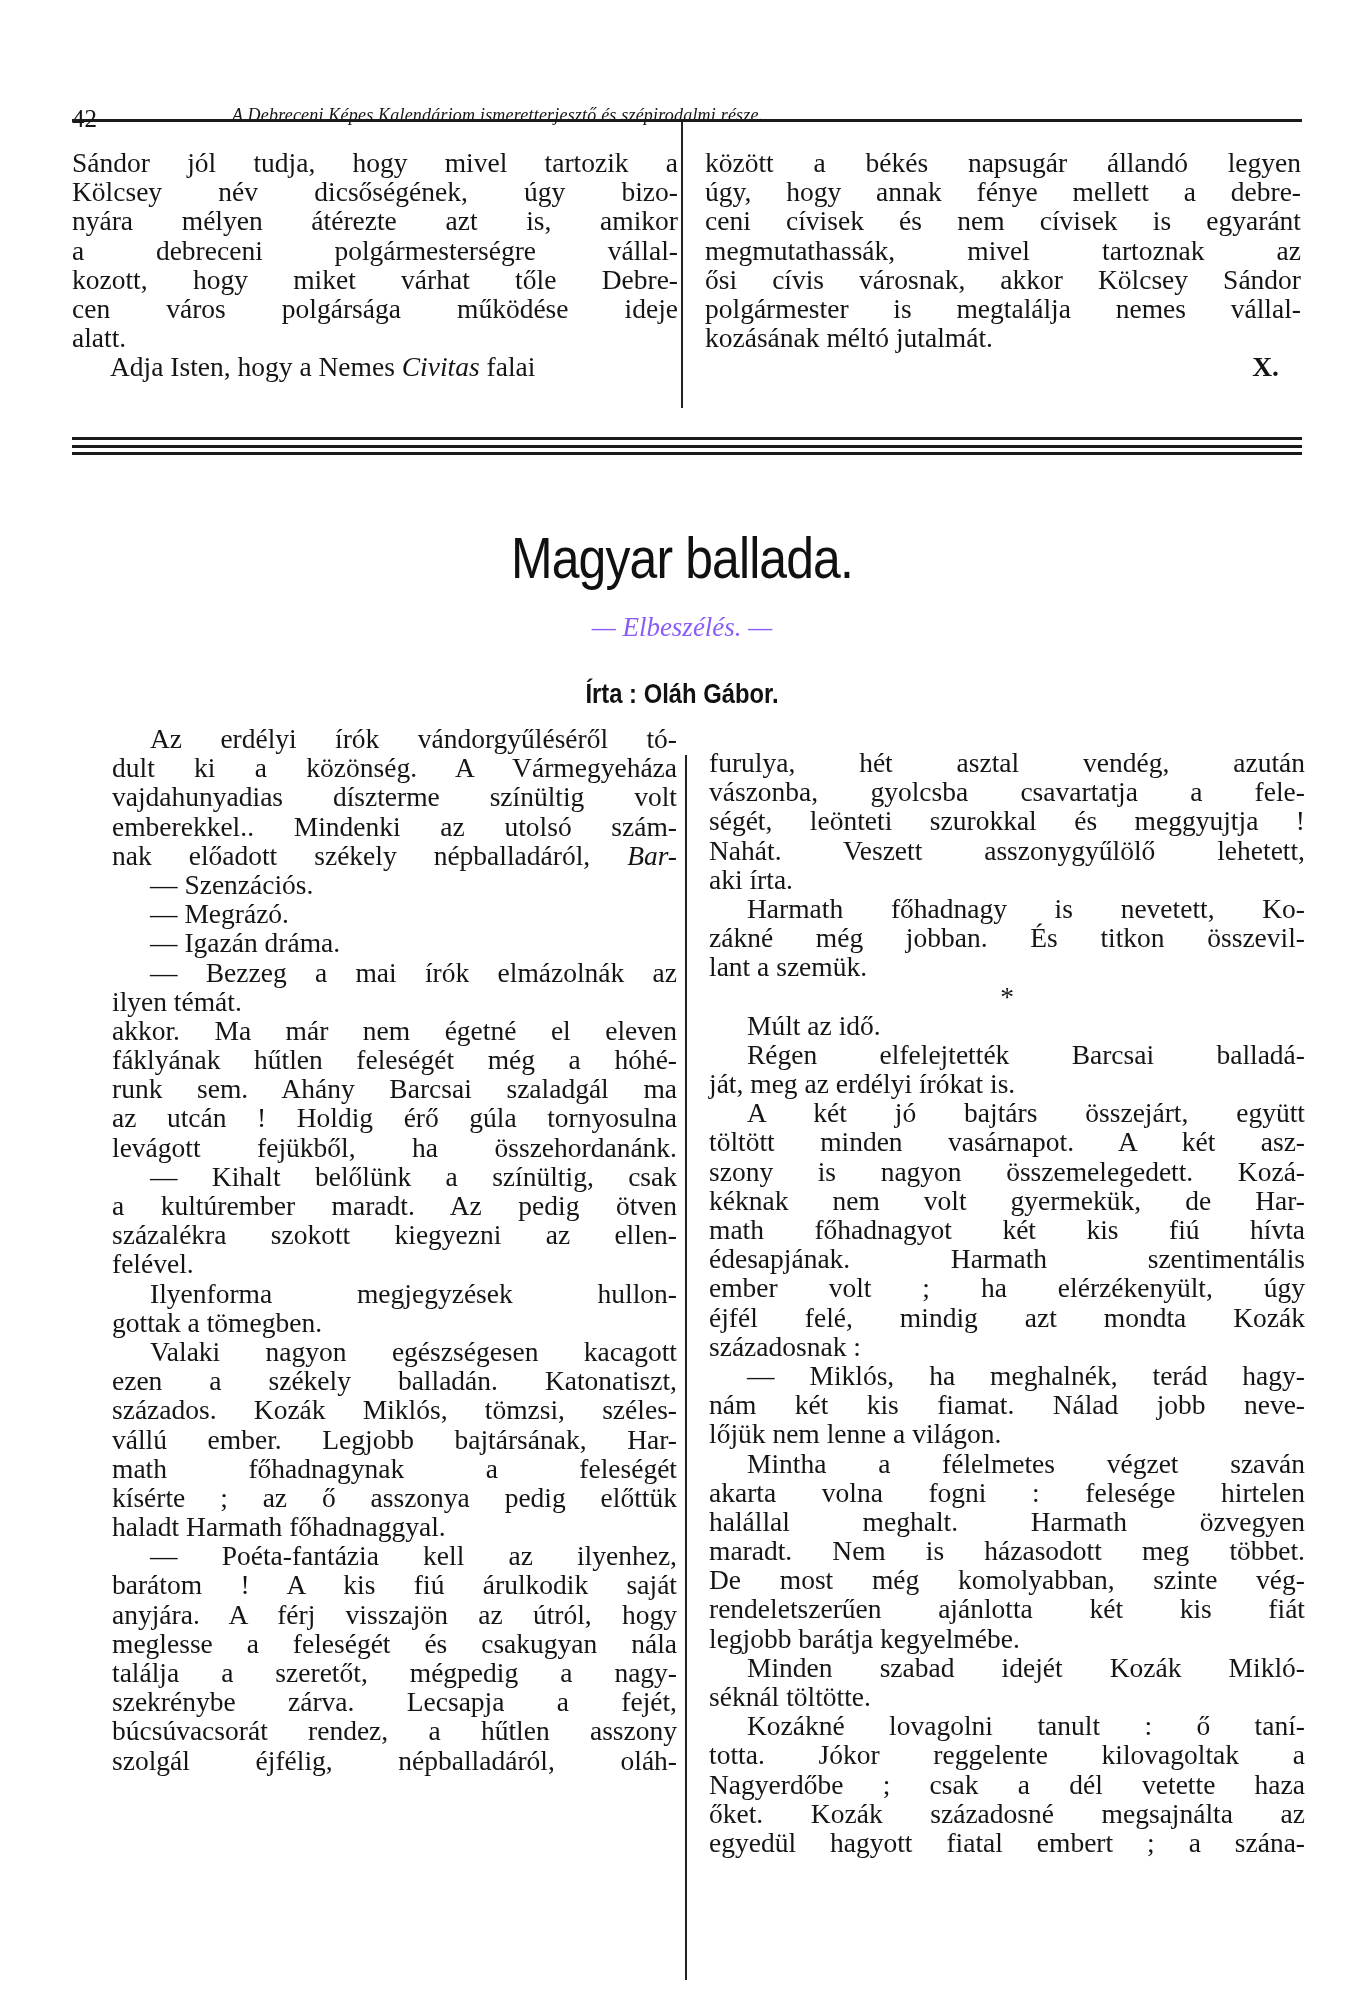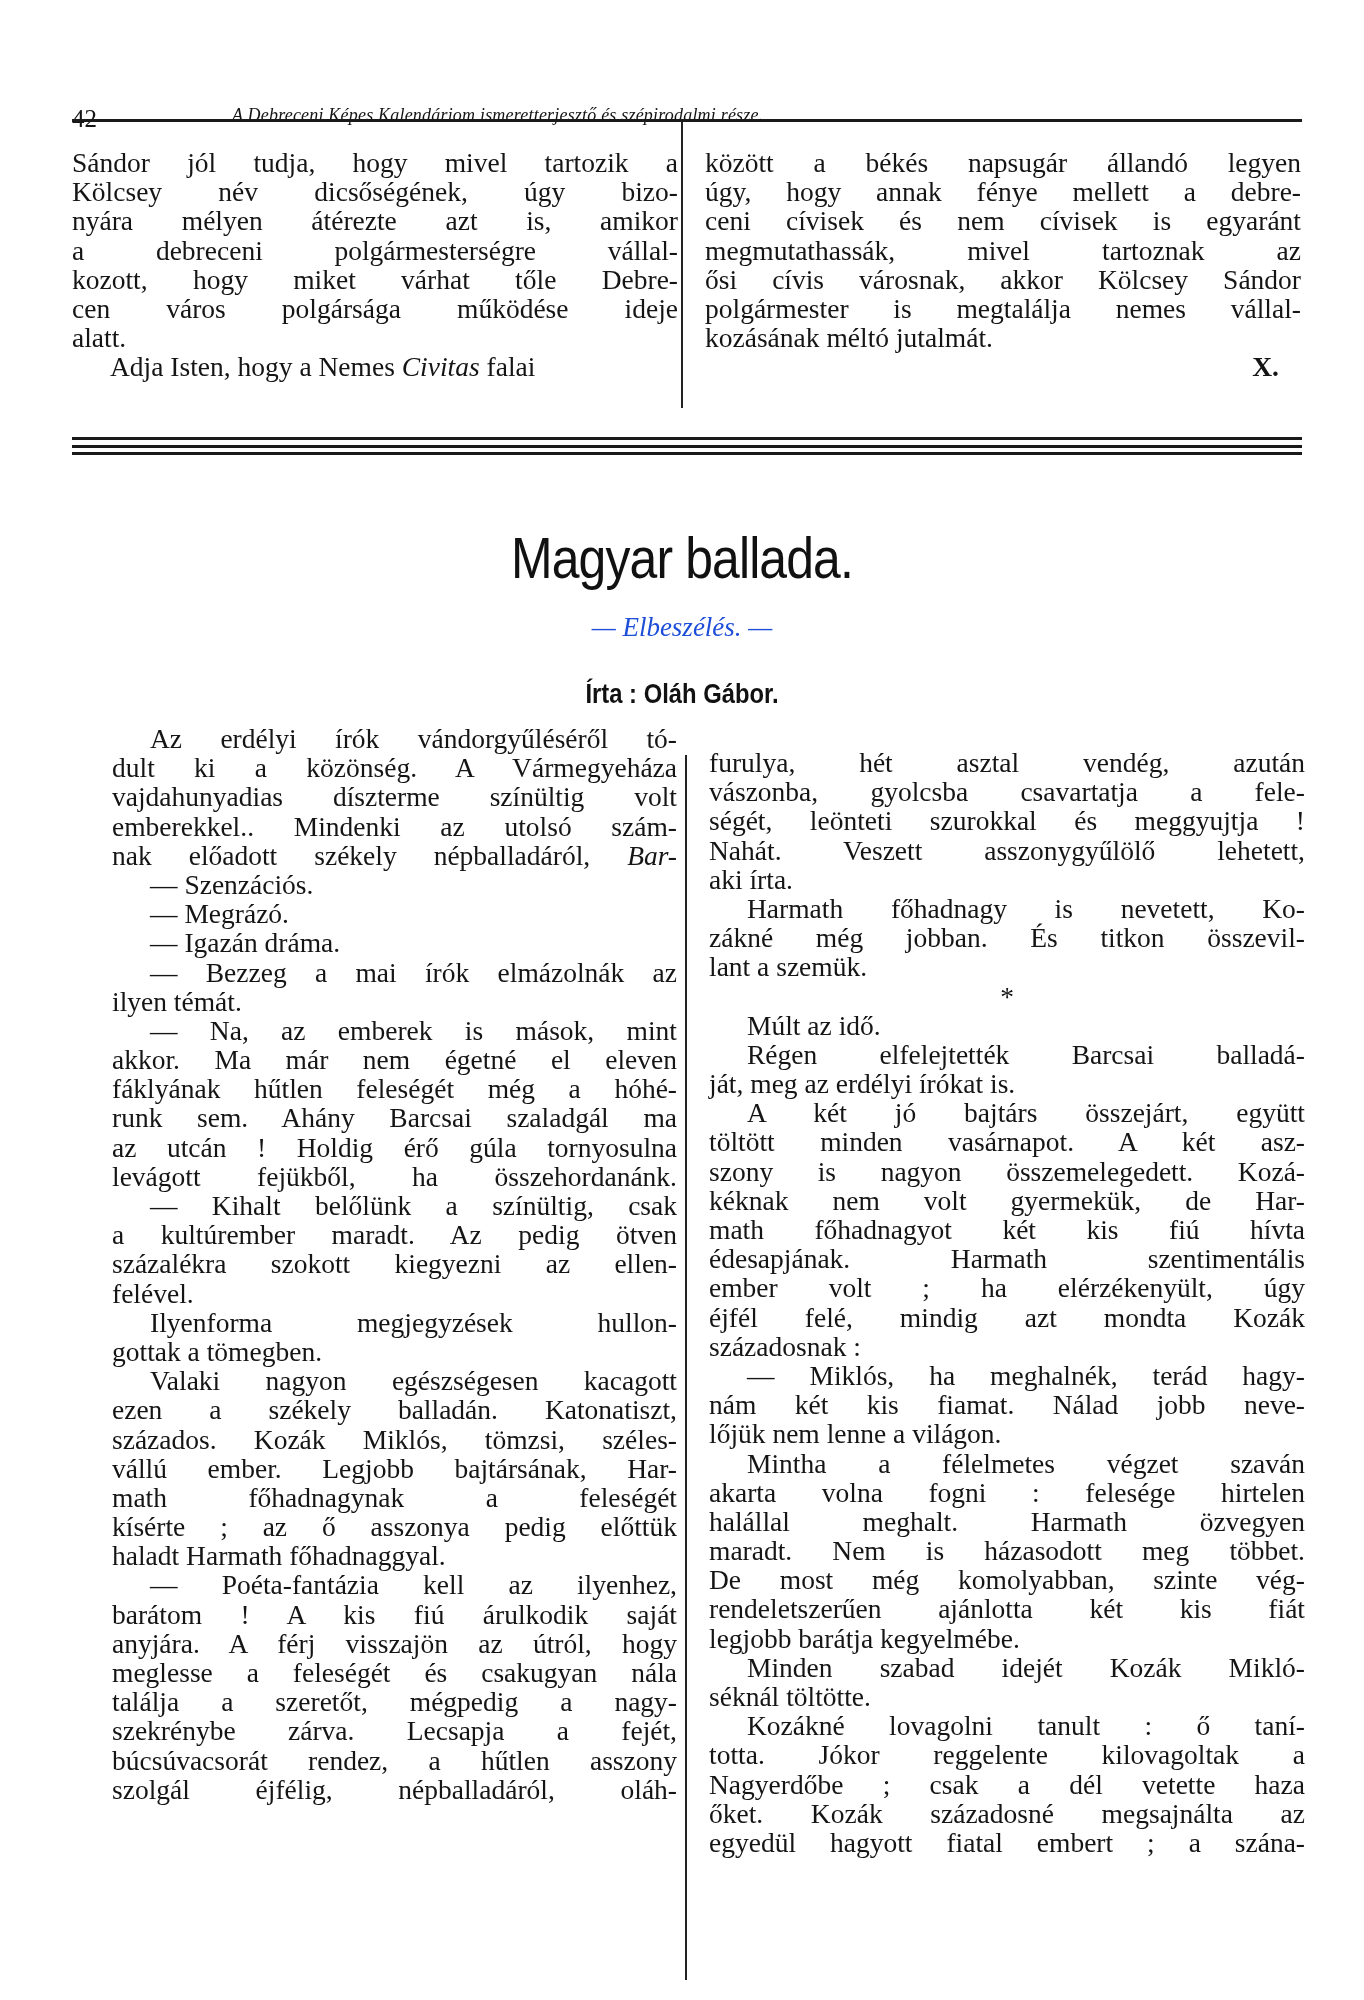--- a/index.html
+++ b/index.html
@@ -23,21 +23,21 @@
   .top-left { left:72px; top:148px; width:606px; }
   .top-right { left:705px; top:148px; width:596px; }
   .top-divider { position:absolute; left:681px; top:122px; width:2px; height:286px; background:#222; }
 
   .triple-rule { position:absolute; left:72px; width:1230px; height:3px; background:#1a1a1a; }
 
   .title { position:absolute; left:0; width:1364px; top:524px; text-align:center;
            font-family:"Liberation Sans", sans-serif; font-size:58px; letter-spacing:-1px;
            transform:scaleX(0.86); transform-origin:center; color:#111; }
   .subtitle { position:absolute; left:0; width:1364px; top:612px; text-align:center;
-              font-family:"Liberation Serif", serif; font-style:italic; font-size:27px; color:#1d4ed8; }
+              font-family:"Liberation Serif", serif; font-style:italic; font-size:27px; color:#8b5cf6; }
   .byline { position:absolute; left:0; width:1364px; top:678px; text-align:center;
             font-family:"Liberation Sans", sans-serif; font-weight:bold; font-size:28px;
             transform:scaleX(0.85); transform-origin:center; color:#111; }
 
   .body-left { left:112px; top:724px; width:565px; }
   .body-right { left:709px; top:748px; width:596px; }
   .body-divider { position:absolute; left:685px; top:755px; width:2px; height:1225px; background:#222; }
   i { font-style:italic; }
 </style>
 </head>
@@ -83,21 +83,20 @@
   <span class="line ind">Az erdélyi írók vándorgyűléséről tó-</span>
   <span class="line">dult ki a közönség. A Vármegyeháza</span>
   <span class="line">vajdahunyadias díszterme színültig volt</span>
   <span class="line">emberekkel.. Mindenki az utolsó szám-</span>
   <span class="line"><span>nak előadott székely népballadáról, </span><i>Bar-</i></span>
   <span class="line ind last">— Szenzációs.</span>
   <span class="line ind last">— Megrázó.</span>
   <span class="line ind last">— Igazán dráma.</span>
   <span class="line ind">— Bezzeg a mai írók elmázolnák az</span>
   <span class="line last">ilyen témát.</span>
-  <span class="line ind">— Na, az emberek is mások, mint</span>
   <span class="line">akkor. Ma már nem égetné el eleven</span>
   <span class="line">fáklyának hűtlen feleségét még a hóhé-</span>
   <span class="line">runk sem. Ahány Barcsai szaladgál ma</span>
   <span class="line">az utcán ! Holdig érő gúla tornyosulna</span>
   <span class="line">levágott fejükből, ha összehordanánk.</span>
   <span class="line ind">— Kihalt belőlünk a színültig, csak</span>
   <span class="line">a kultúrember maradt. Az pedig ötven</span>
   <span class="line">százalékra szokott kiegyezni az ellen-</span>
   <span class="line last">felével.</span>
   <span class="line ind">Ilyenforma megjegyzések hullon-</span>

